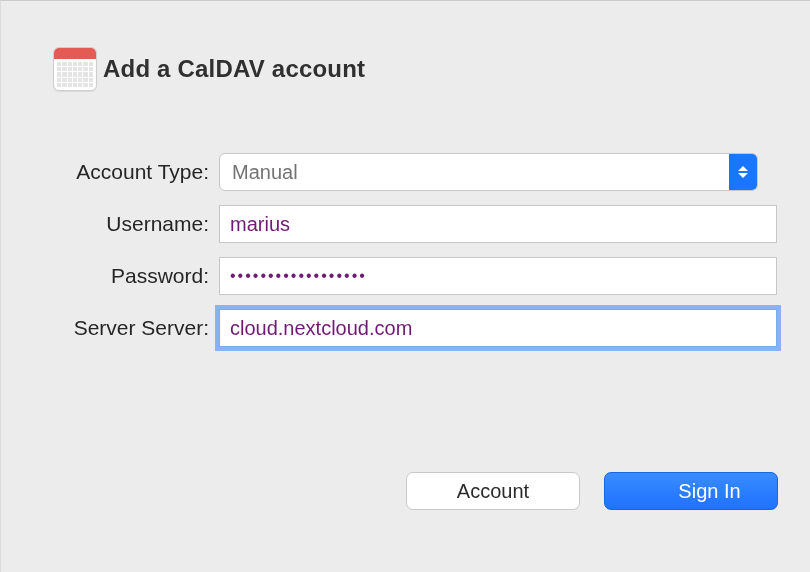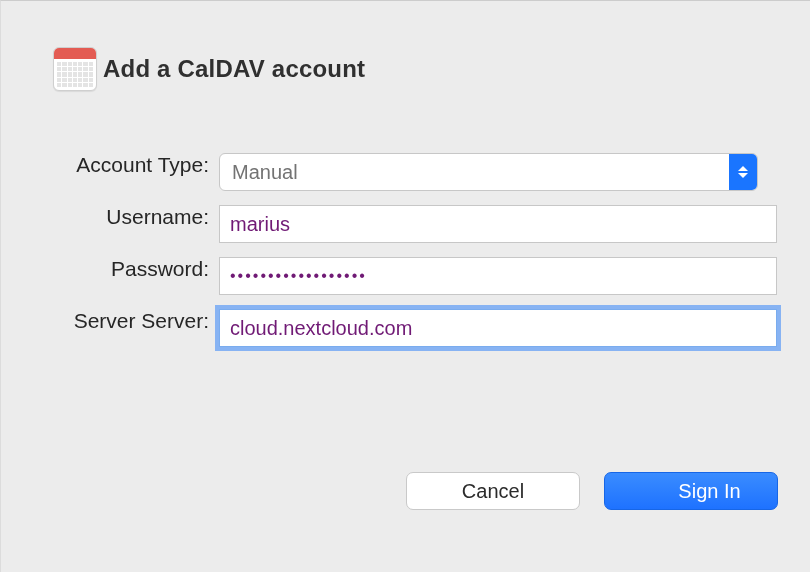--- a/index.html
+++ b/index.html
@@ -67,20 +67,21 @@
     position: absolute;
     left: 0;
     right: 0;
     top: 152px;
     display: flex;
     flex-direction: column;
     gap: 14px;
   }
   .row {
     display: flex;
+    align-items: center;
   }
   .label {
     width: 218px;
     text-align: right;
     padding-right: 10px;
     font-size: 21px;
     color: #262626;
     box-sizing: border-box;
   }
   .field-wrap {
@@ -247,17 +248,17 @@
     </div>
 
     <div class="row">
       <div class="label">Server Server:</div>
       <input type="text" class="text-input focused" value="cloud.nextcloud.com" style="">
     </div>
 
   </div>
 
   <div class="buttons">
-    <button class="btn btn-default">Cancel</button>
+    <button class="btn btn-default">Account</button>
     <button class="btn btn-primary">Sign In</button>
   </div>
 
 </div>
 
 </body></html>

